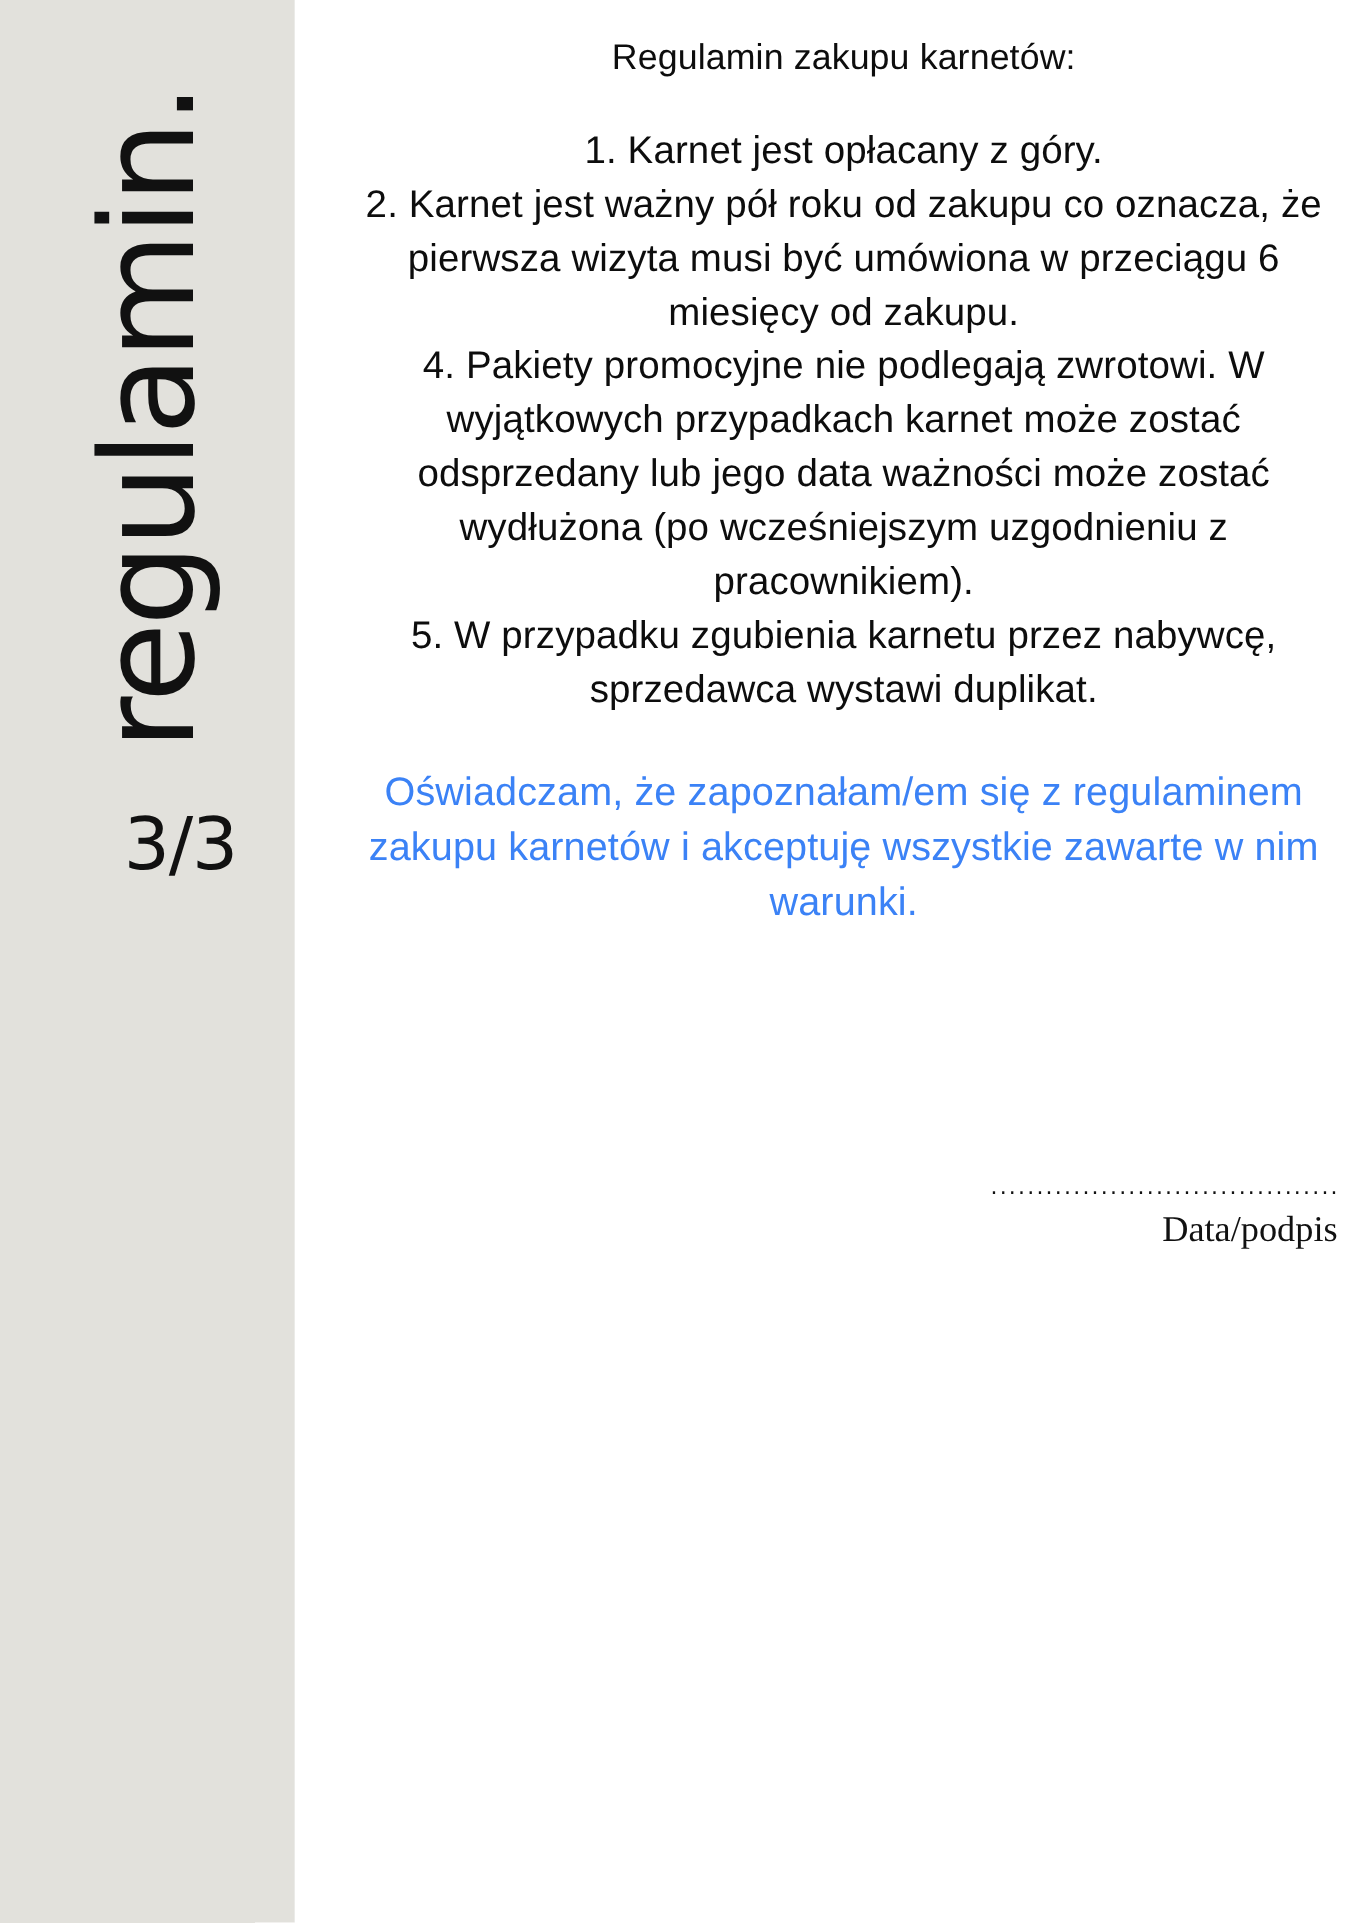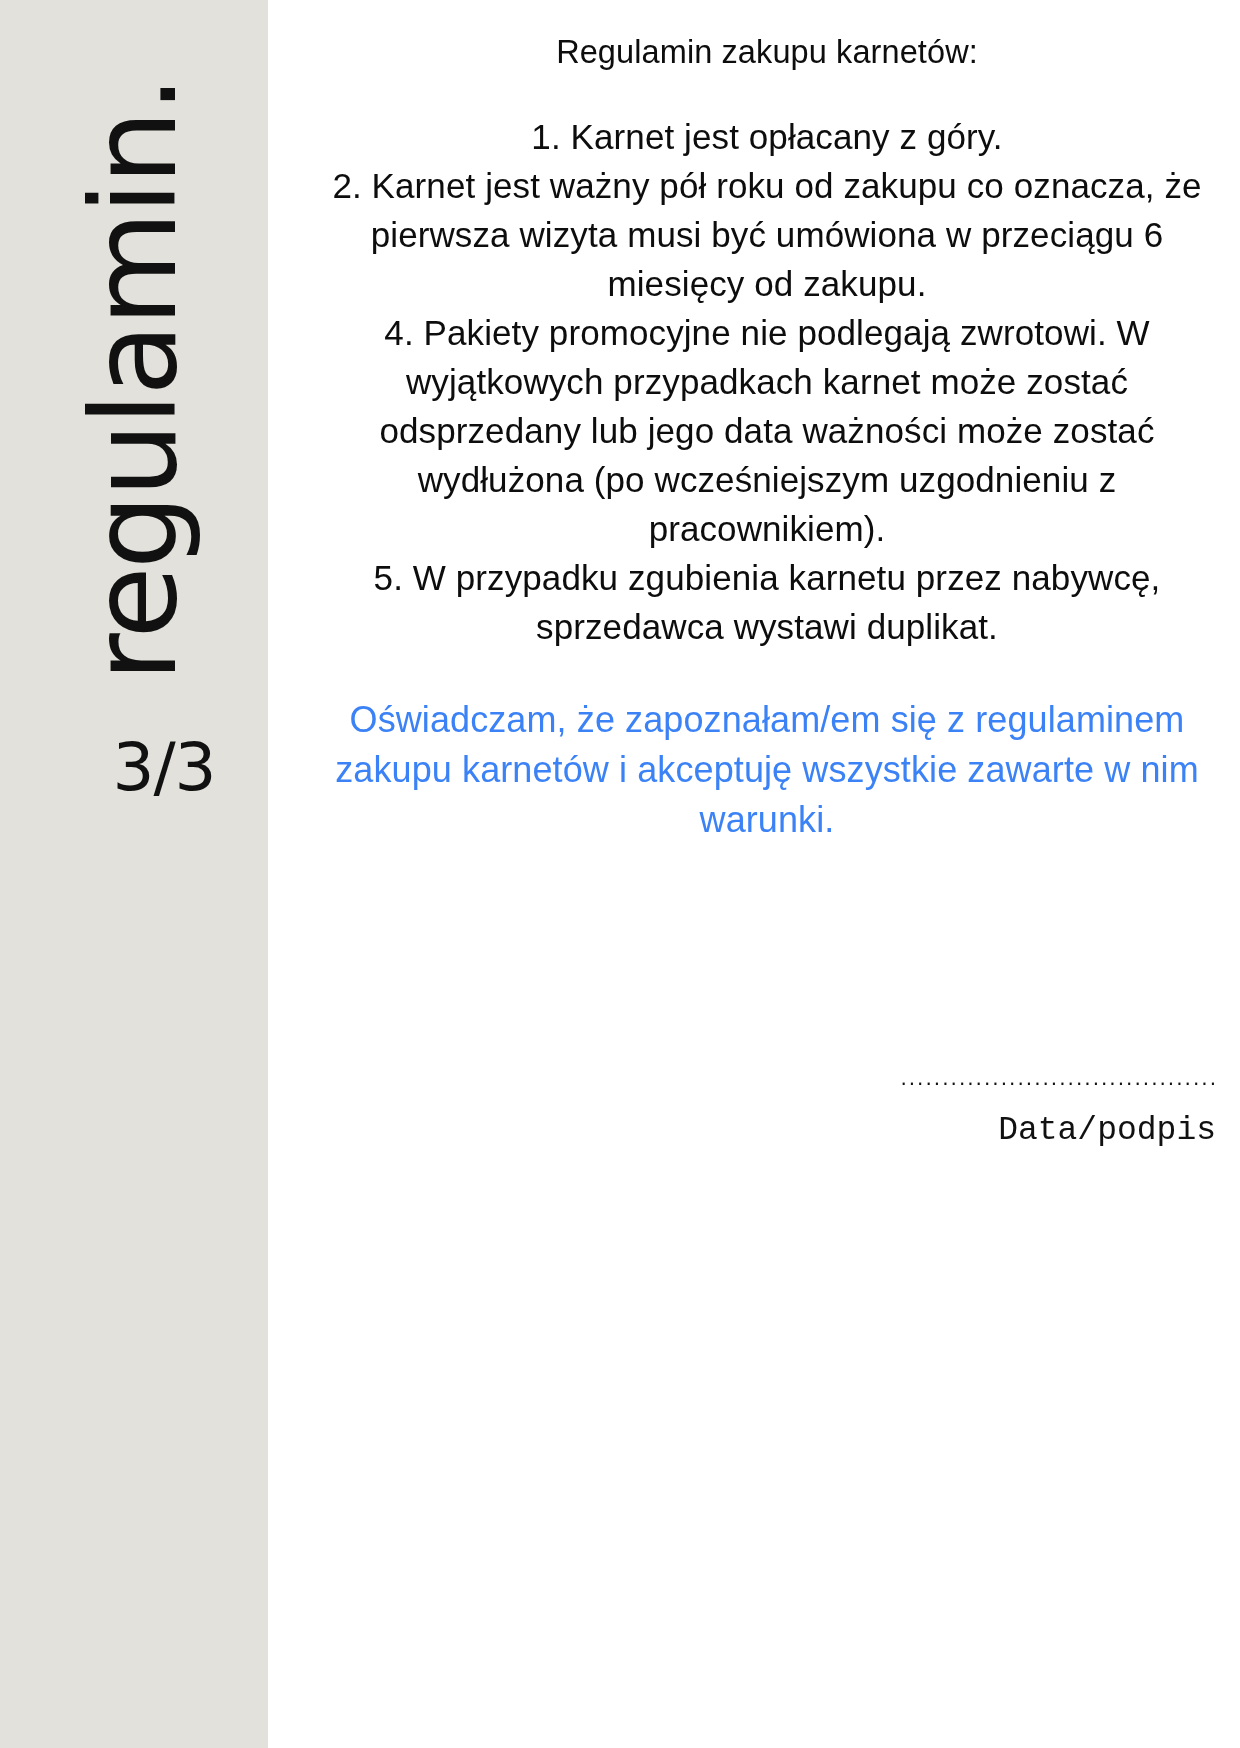--- a/index.html
+++ b/index.html
@@ -119,22 +119,22 @@
     letter-spacing:2.0px;
     color:#111111;
     line-height:1;
     white-space:nowrap;
     overflow:hidden;
     text-align:right;
     height:22px;
     padding-right:2px;
   }
   .signature-label {
-    margin-top:20px;
-    font-family:Liberation Mono, monospace;
+    margin-top:8px;
+    font-family:Liberation Serif, serif;
     font-size:33px;
     font-weight:400;
     letter-spacing:0px;
     color:#111111;
     line-height:1.25;
     padding-right:4px;
   }
 </style>
 </head>
 <body>

